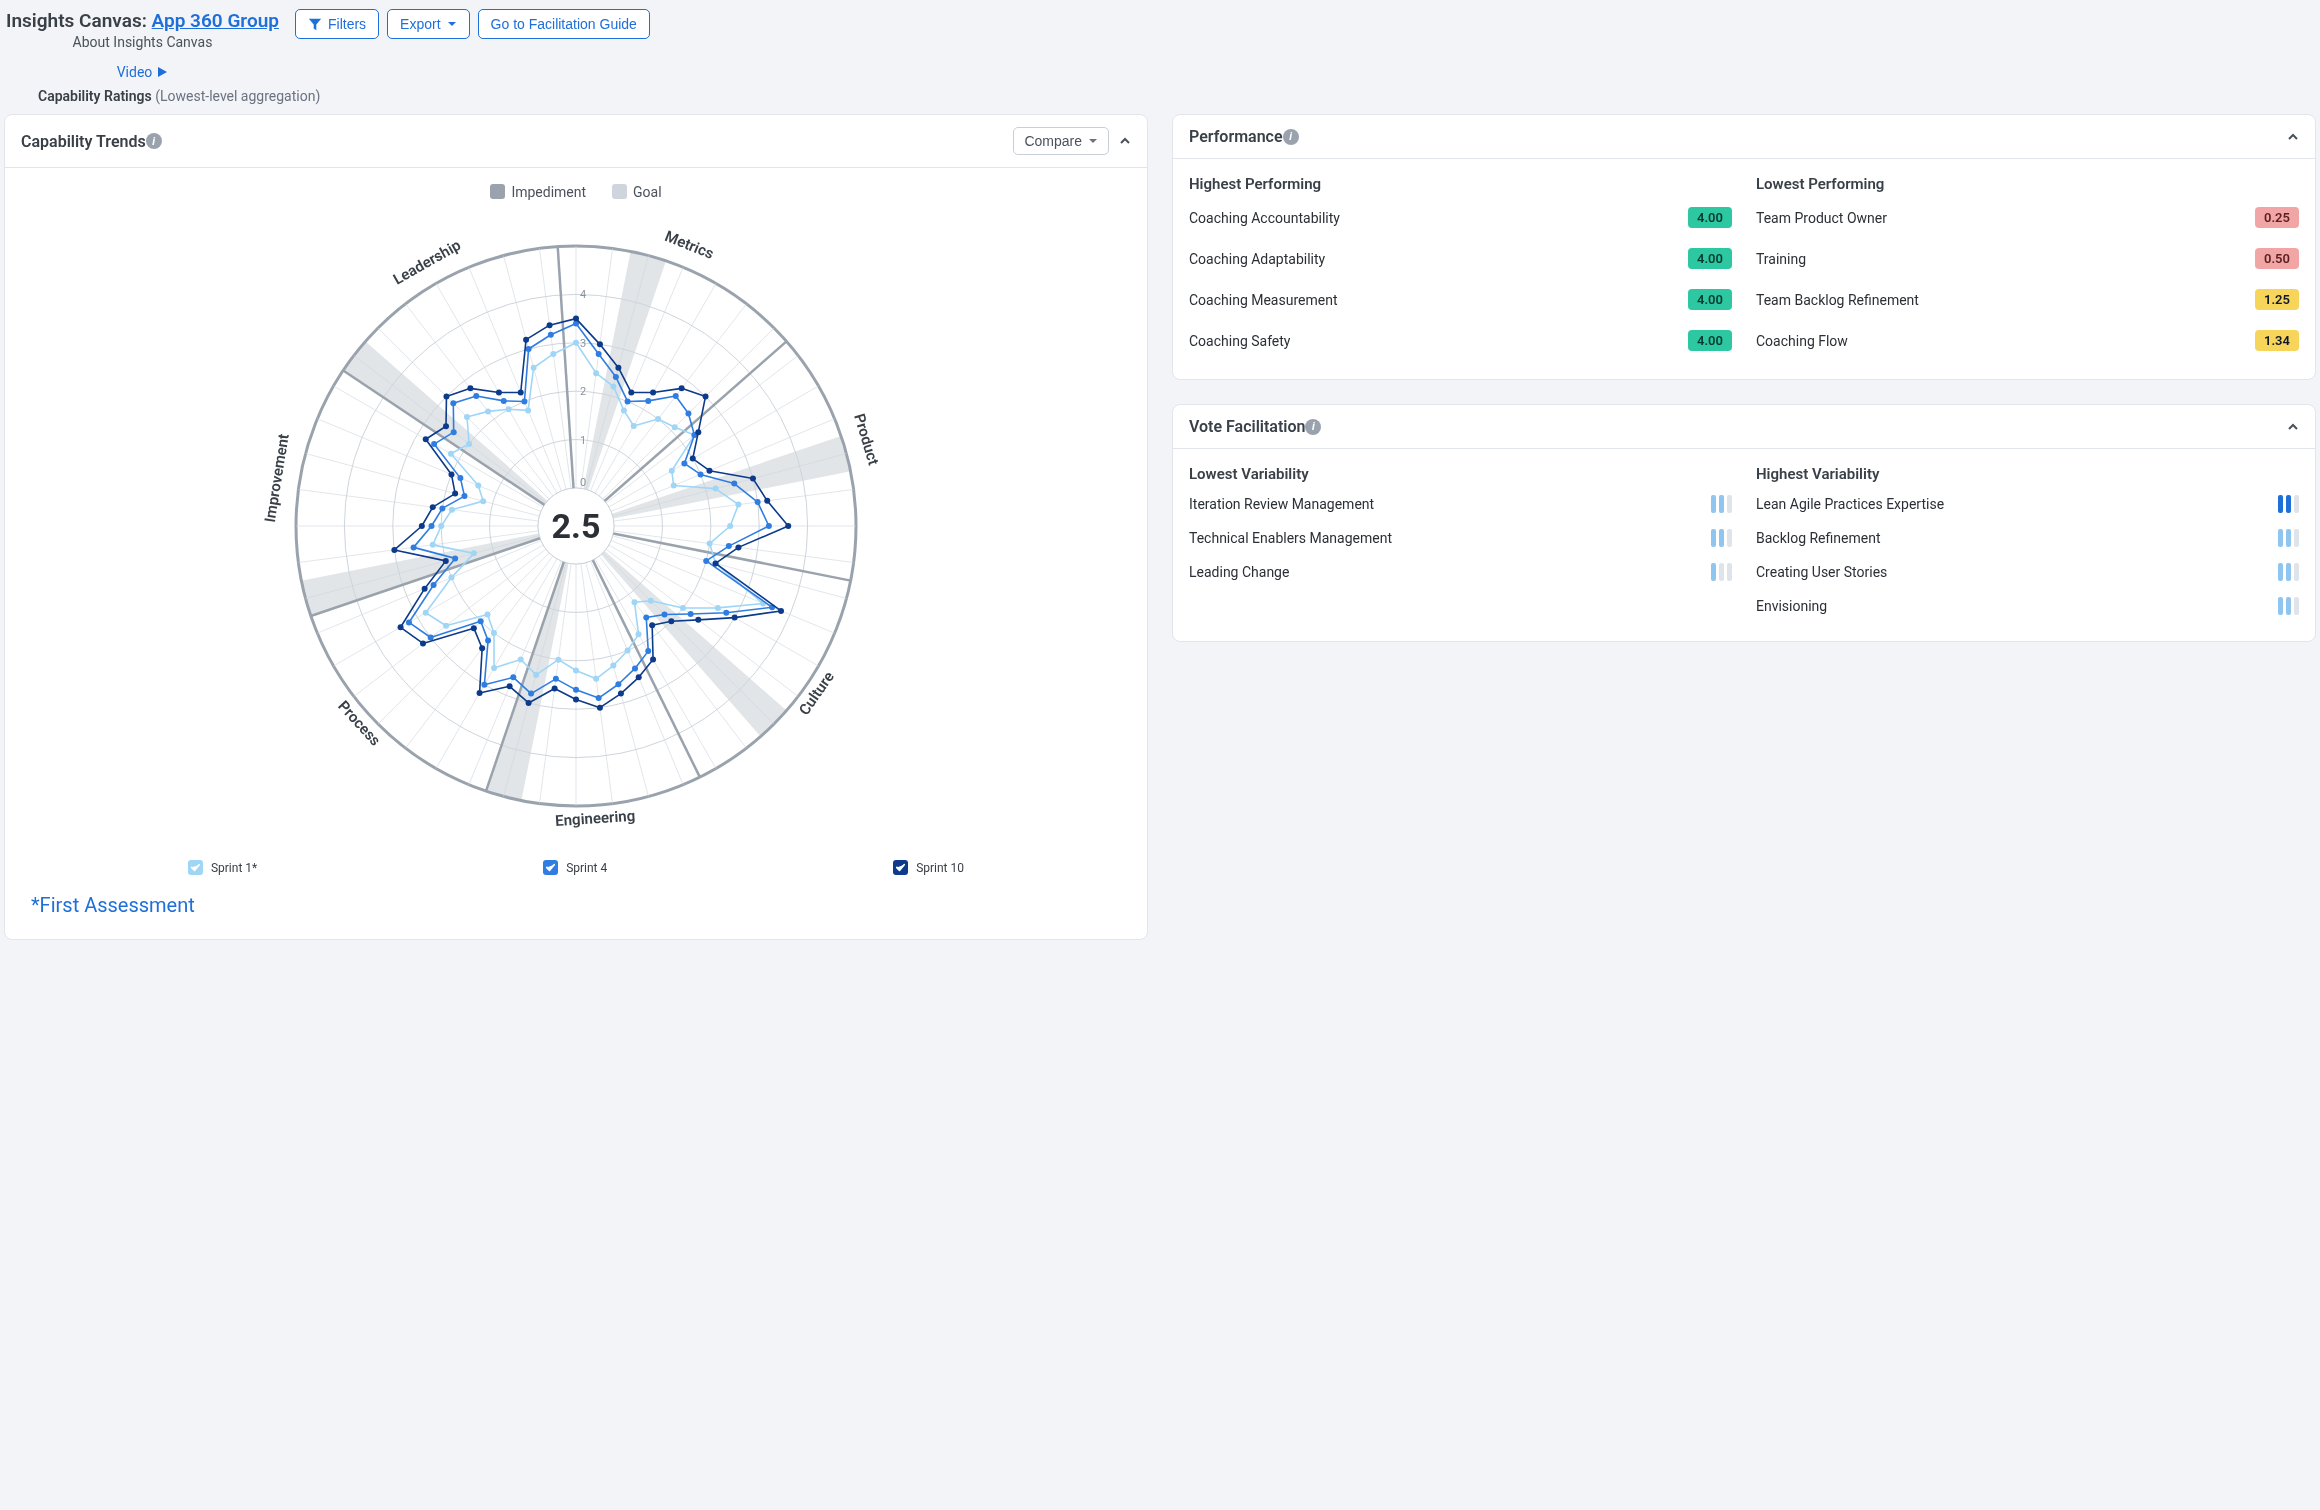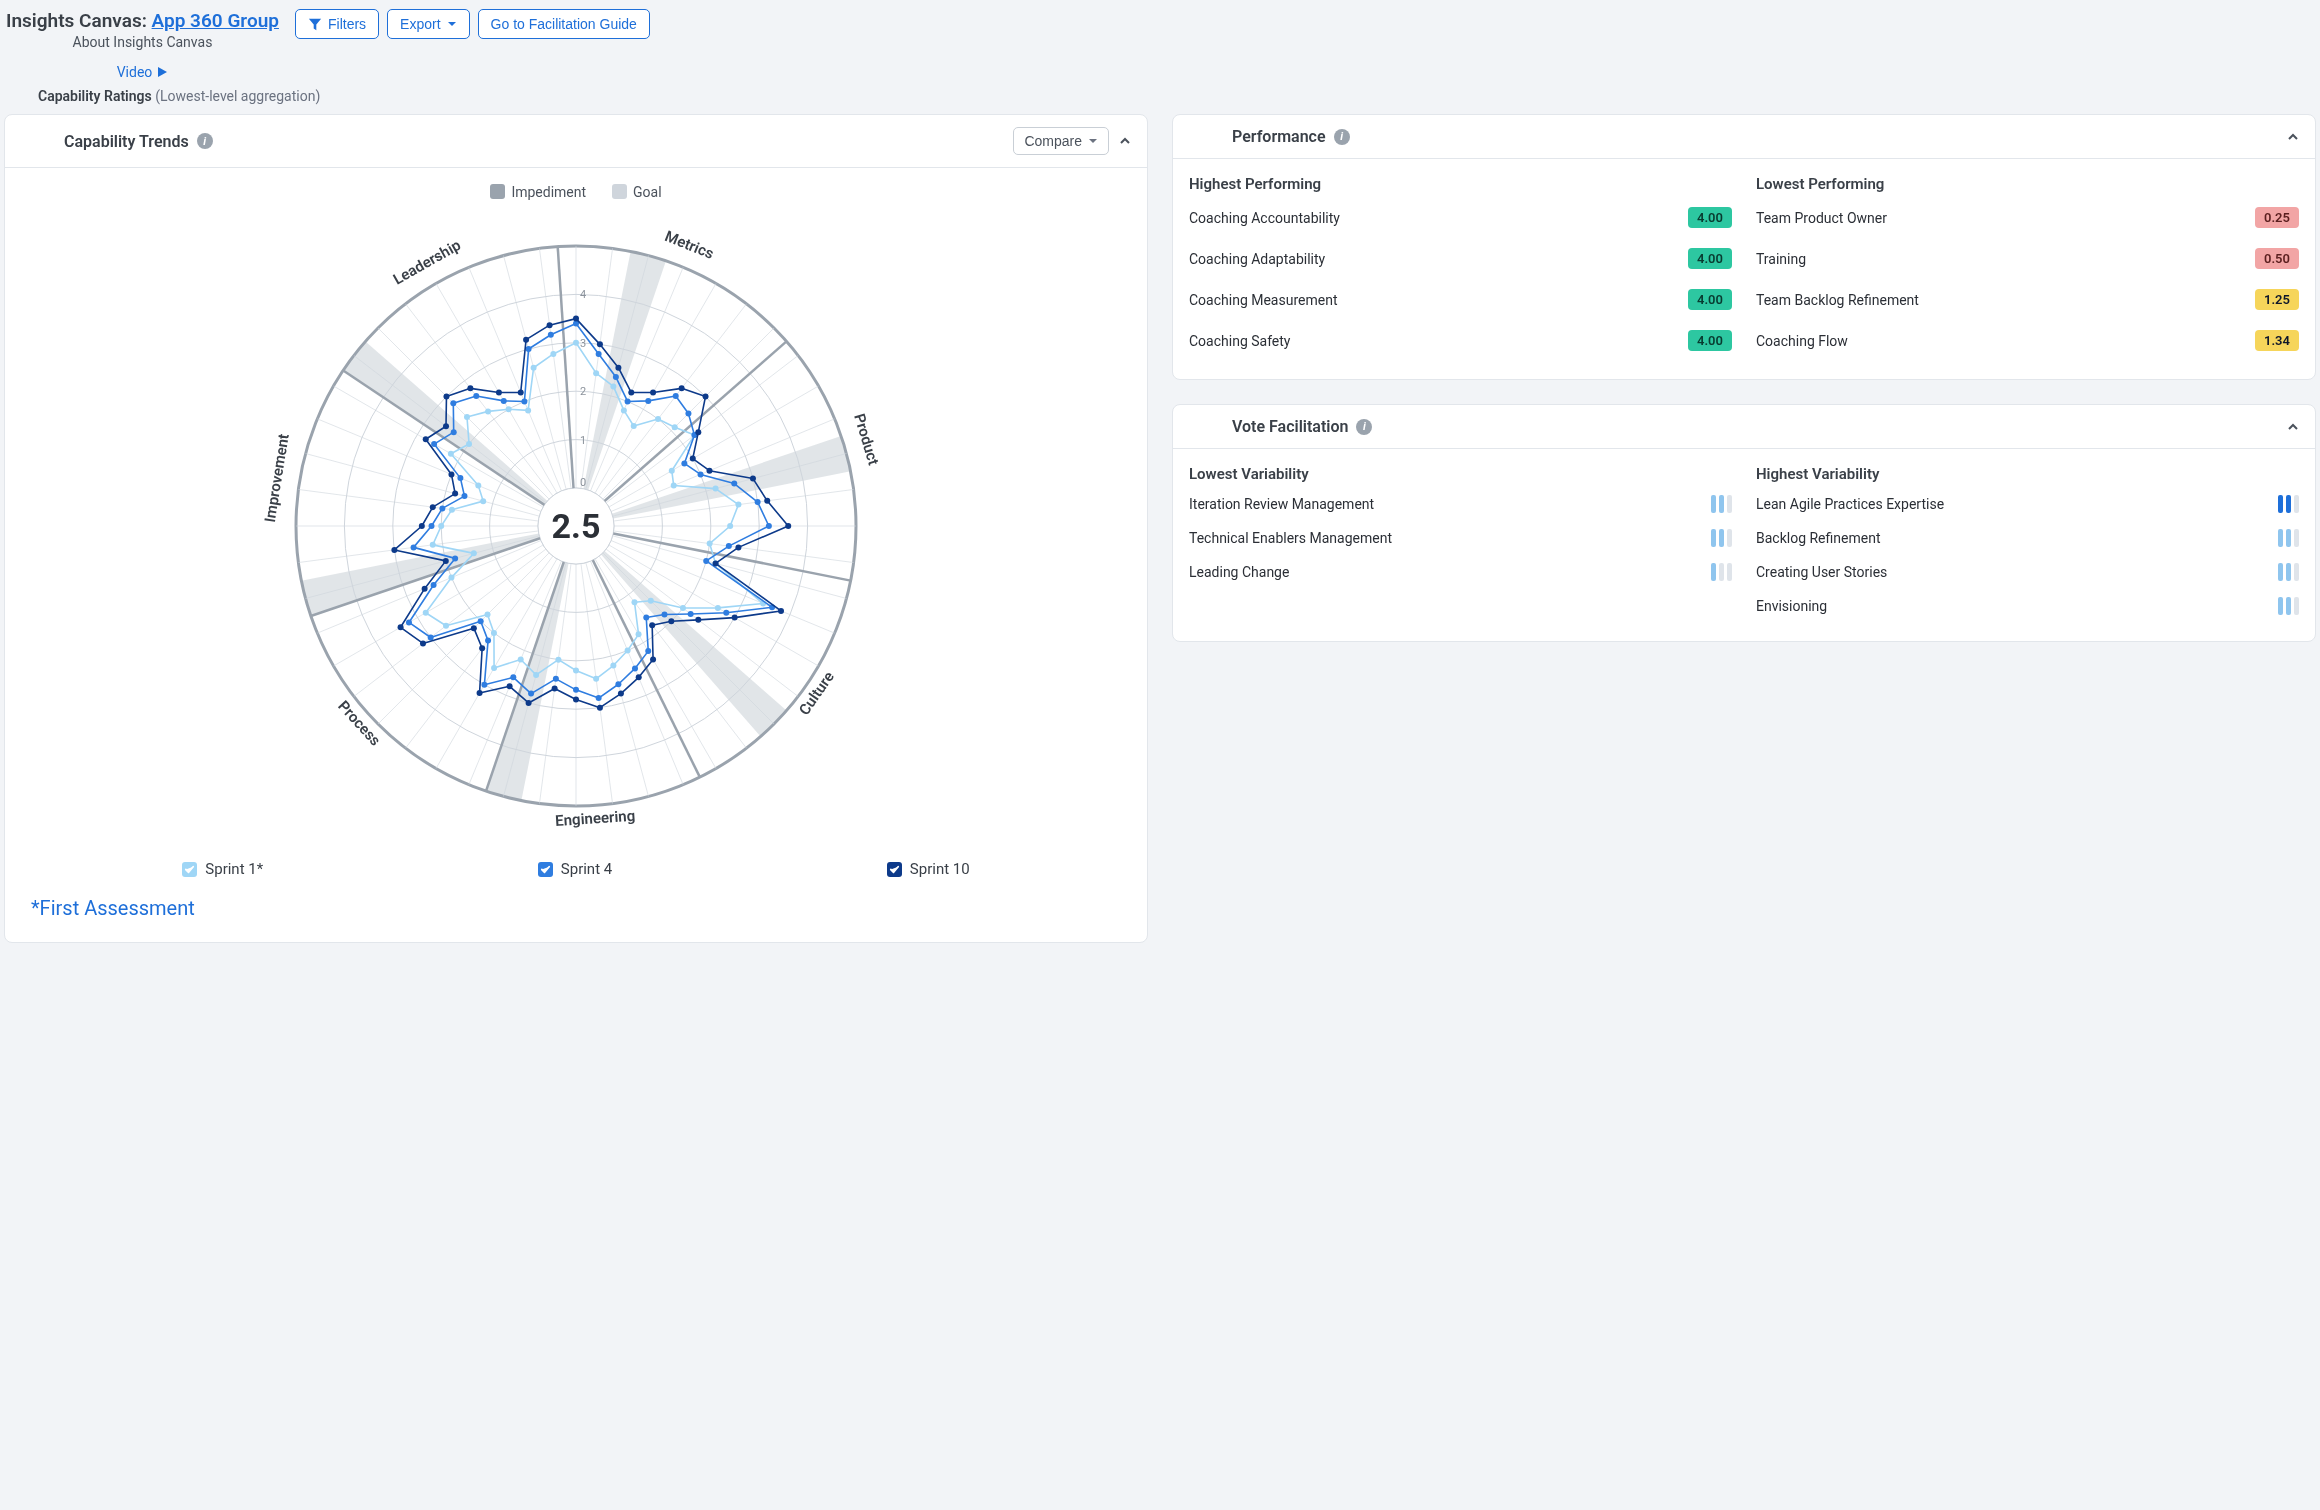--- a/index.html
+++ b/index.html
@@ -65,41 +65,41 @@
     border:1px solid var(--border);
     border-radius:8px;
   }
   .card-head{
     display:flex;
     align-items:center;
     justify-content:space-between;
     padding:12px 16px;
     border-bottom:1px solid var(--border);
   }
-  .card-title{font-size:16px;font-weight:600;color:#3a4048;display:flex;align-items:center;gap:8px;margin-left:43px;}
+  .card-title{font-size:16px;font-weight:600;color:#3a4048;display:flex;align-items:center;}
   .info-dot{width:16px;height:16px;border-radius:50%;background:#9aa3ad;color:#fff;display:inline-flex;align-items:center;justify-content:center;font-size:11px;font-weight:700;font-style:italic;}
   .card-head-actions{display:flex;align-items:center;gap:10px;}
   .compare-btn{
     border:1px solid #c9cfd6;border-radius:5px;background:#fff;padding:5px 10px;color:#4b525c;
     display:inline-flex;align-items:center;gap:6px;cursor:pointer;font-size:14px;
   }
   .chevron{width:12px;height:12px;}
 
   
   .radar-wrap{padding:10px 10px 18px;}
   .radar-legend{display:flex;gap:26px;justify-content:center;color:#4b525c;font-size:14px;margin:4px 0 6px;}
   .chk{width:15px;height:15px;border-radius:3px;display:inline-block;margin-right:6px;position:relative;top:2px;}
   .chk.gray{background:#9aa3ad;}
   .chk.graylt{background:#cfd5dc;}
   .radar-svg{display:block;margin:0 auto;max-width:640px;width:100%;}
   .axis-label{font-size:15px;font-weight:600;fill:#3a4048;}
   .tick-label{font-size:11px;fill:#8c939c;}
   .center-val{font-size:34px;font-weight:700;fill:#2b2f36;}
 
-  .sprint-row{display:flex;justify-content:space-around;margin:14px 30px 15px;font-size:15px;color:#3a4048;}
+  .sprint-row{display:flex;justify-content:space-around;margin:14px 30px 15px;font-size:12px;color:#3a4048;}
   .sprint-row .item{display:flex;align-items:center;gap:8px;}
   .cb{width:15px;height:15px;border-radius:3px;display:inline-flex;align-items:center;justify-content:center;}
   .cb svg{width:11px;height:11px;}
   .cb.light{background:#9fd6f6;}
   .cb.mid{background:#2f7de0;}
   .cb.dark{background:#0d3a8a;}
   .foot-note{color:var(--link);font-size:20px;margin:18px 4px 4px 16px;}
 
   
   .perf-body{padding:10px 16px 18px;display:grid;grid-template-columns:1fr 1fr;gap:0 24px;}

